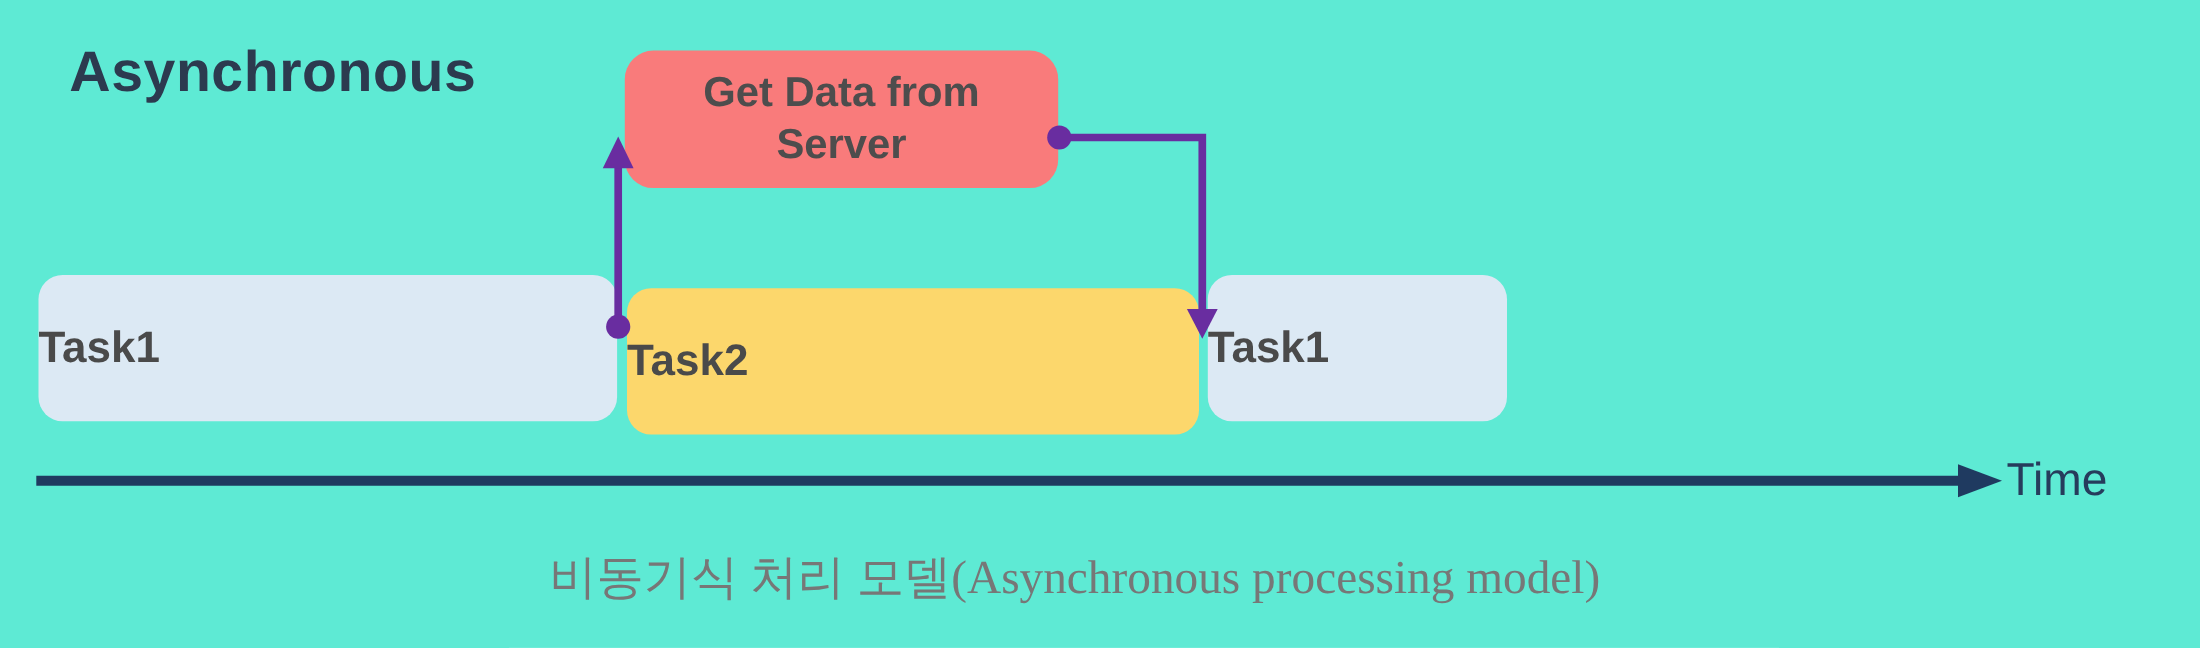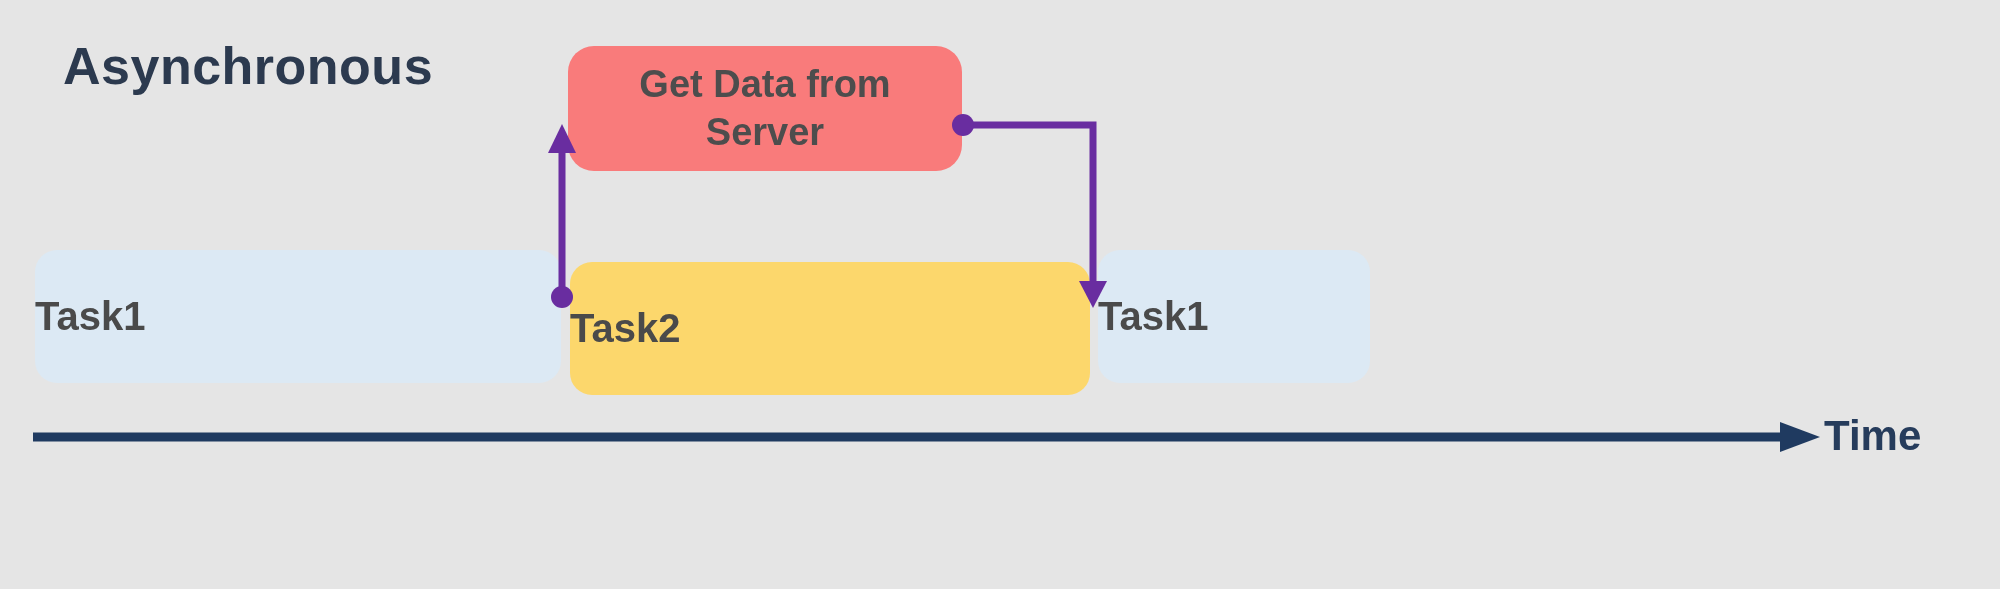--- a/index.html
+++ b/index.html
@@ -1,20 +1,20 @@
 <!DOCTYPE html>
 <html><head>
 <meta charset="utf-8">
 <style>
   html, body { margin: 0; padding: 0; background: #ffffff; }
   .canvas {
     position: relative;
     width: 2000px;
     height: 589px;
-    background: #e5e5e5;
+    background: #5eead4;
     overflow: hidden;
     font-family: "Liberation Sans", sans-serif;
   }
   .title {
     position: absolute;
     left: 63px;
     top: 36px;
     margin: 0;
     font-size: 52px;
     font-weight: 700;
@@ -67,21 +67,21 @@
   }
   .purple-stroke { stroke: #692DA0; stroke-width: 7px; fill: none; }
   .purple-fill   { fill: #692DA0; }
   .navy-stroke   { stroke: #1F3A60; stroke-width: 9px; fill: none; }
   .navy-fill     { fill: #1F3A60; }
   .time-label {
     position: absolute;
     left: 1824px;
     top: 412px;
     font-size: 42px;
-    font-weight: 700;
+    font-weight: 400;
     color: #263C5C;
   }
   .caption {
     position: absolute;
     left: 0;
     top: 496px;
     width: 1954px;
     text-align: center;
     font-family: "Liberation Serif", serif;
     font-size: 43px;
@@ -126,14 +126,15 @@
     </g>
 
     <g>
       <line class="navy-stroke" x1="33" y1="437" x2="1784" y2="437"></line>
       <polygon class="navy-fill" points="1820,437 1780,422 1780,452"></polygon>
     </g>
   </svg>
 
   <div class="time-label">Time</div>
 
+  <div class="caption">비동기식 처리 모델(Asynchronous processing model)</div>
 
 </div>
 
 </body></html>

